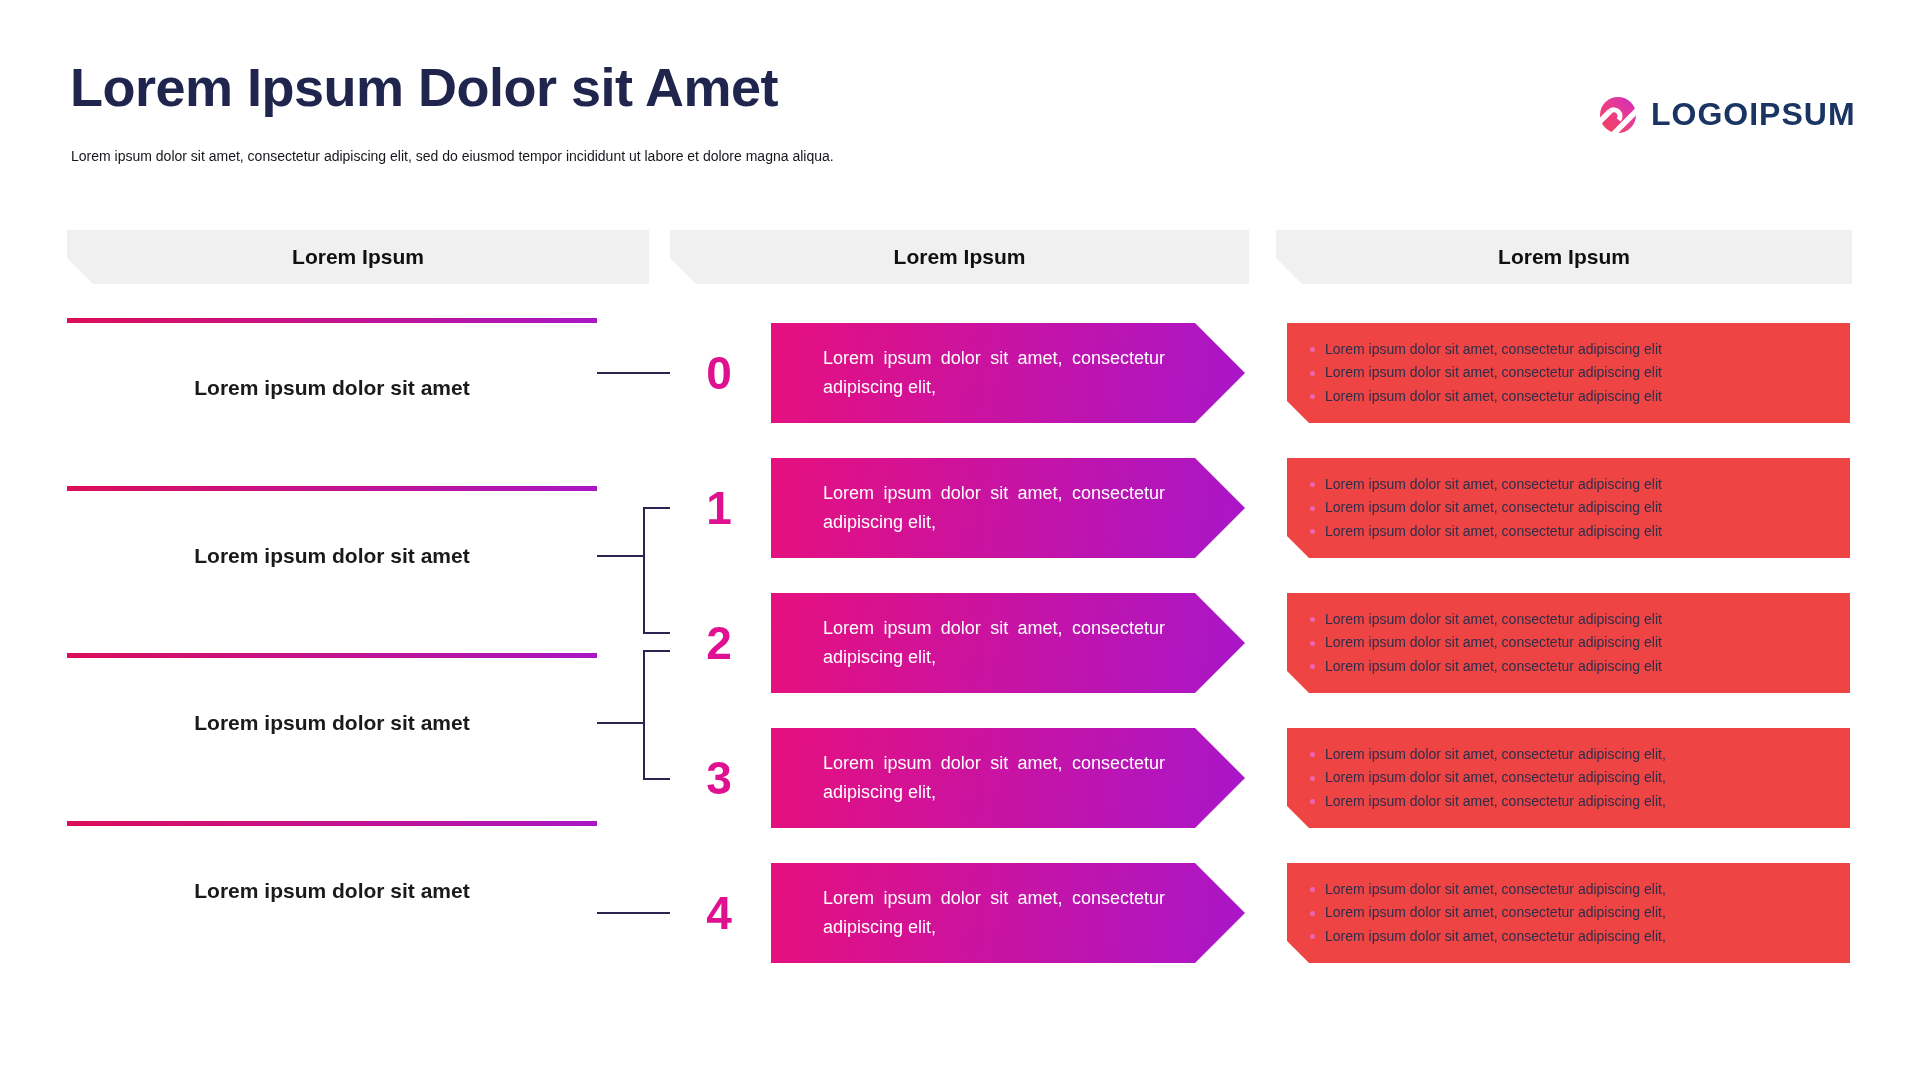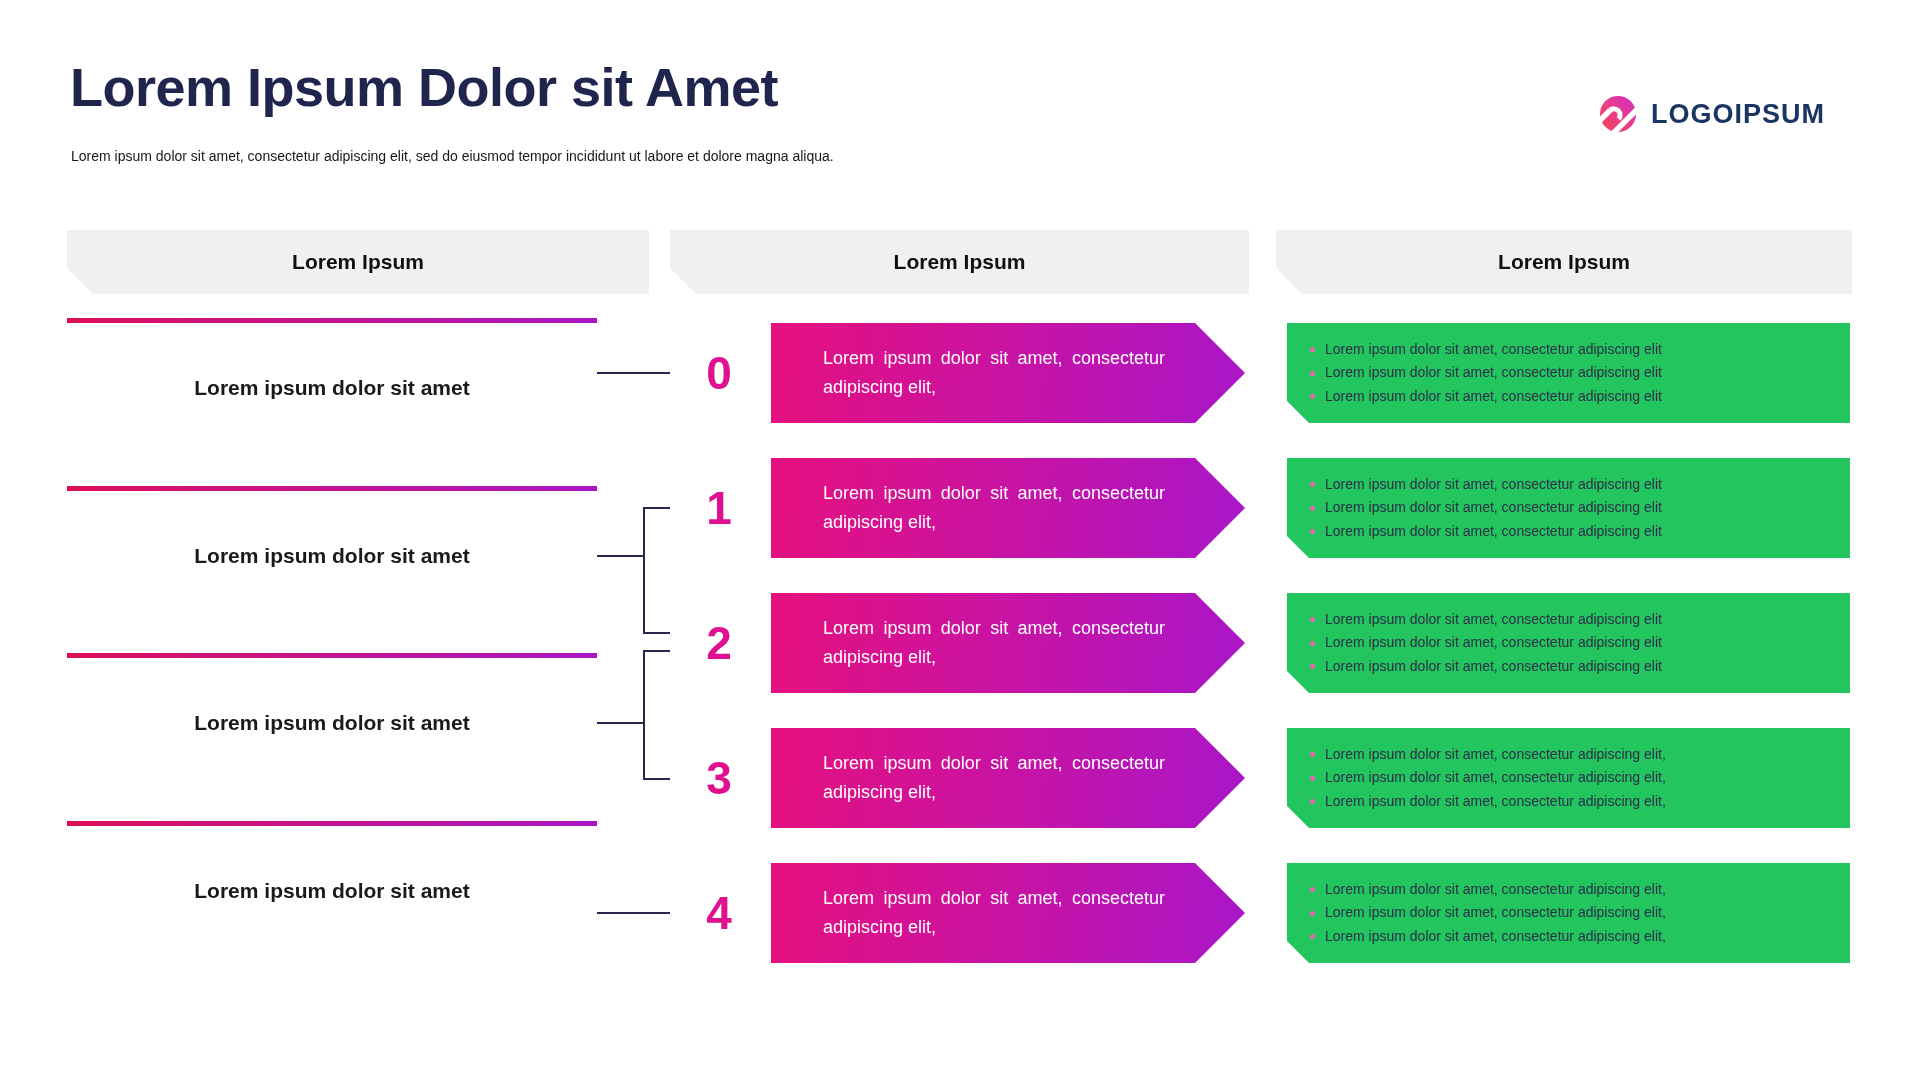--- a/index.html
+++ b/index.html
@@ -13,27 +13,27 @@
     position:absolute; left:70px; top:56px; margin:0;
     font-size:54px; font-weight:800; letter-spacing:-0.5px;
     color:var(--title_navy,#20254E);
   }
   .subtitle {
     position:absolute; left:71px; top:148px; margin:0;
     font-size:14px; color:#16161C;
   }
   .logo { position:absolute; left:1600px; top:96px; display:flex; align-items:center; gap:15px; }
   .logo-text {
-    font-size:27px; font-weight:800; letter-spacing:1px;
+    font-size:32px; font-weight:800; letter-spacing:1px;
     color:var(--logo_navy,#1A3463);
   }
 
   
   .col-header {
-    position:absolute; top:230px; height:64px;
+    position:absolute; top:230px; height:54px;
     background:var(--header_gray,#F0F0F1);
     display:flex; align-items:center; justify-content:center;
     clip-path:polygon(0 0,100% 0,100% 100%,26px 100%,0 calc(100% - 26px));
     filter:drop-shadow(-3px 9px 7px rgba(35,35,70,0.10));
   }
   .h-left  { left:67px;   width:582px; }
   .h-mid   { left:670px;  width:579px; }
   .h-right { left:1276px; width:576px; }
   .col-header span { font-size:21px; font-weight:700; color:#101010; }
 
@@ -68,21 +68,21 @@
     filter:drop-shadow(-2px 11px 8px rgba(35,35,70,0.20));
     display:flex; align-items:center;
   }
   .arrow p {
     margin:0 0 0 52px; width:342px;
     font-size:18px; line-height:29px; color:#ffffff; text-align:justify;
   }
 
   
   .r-card {
-    position:absolute; left:1287px; width:563px; height:100px; background:#22c55e;
+    position:absolute; left:1287px; width:563px; height:100px; background:#ef4444;
     clip-path:polygon(0 0,100% 0,100% 100%,22px 100%,0 calc(100% - 22px));
     filter:drop-shadow(-5px 11px 8px rgba(35,35,70,0.13));
     display:flex; align-items:center;
   }
   .r-card ul { list-style:none; margin:0; padding:0 14px 0 23px; }
   .r-card li { display:flex; align-items:center; line-height:23.5px; }
   .dot {
     width:5px; height:5px; border-radius:50%; flex:0 0 auto; margin-right:10px;
     background:var(--bullet_pink,#EE64AE);
   }

